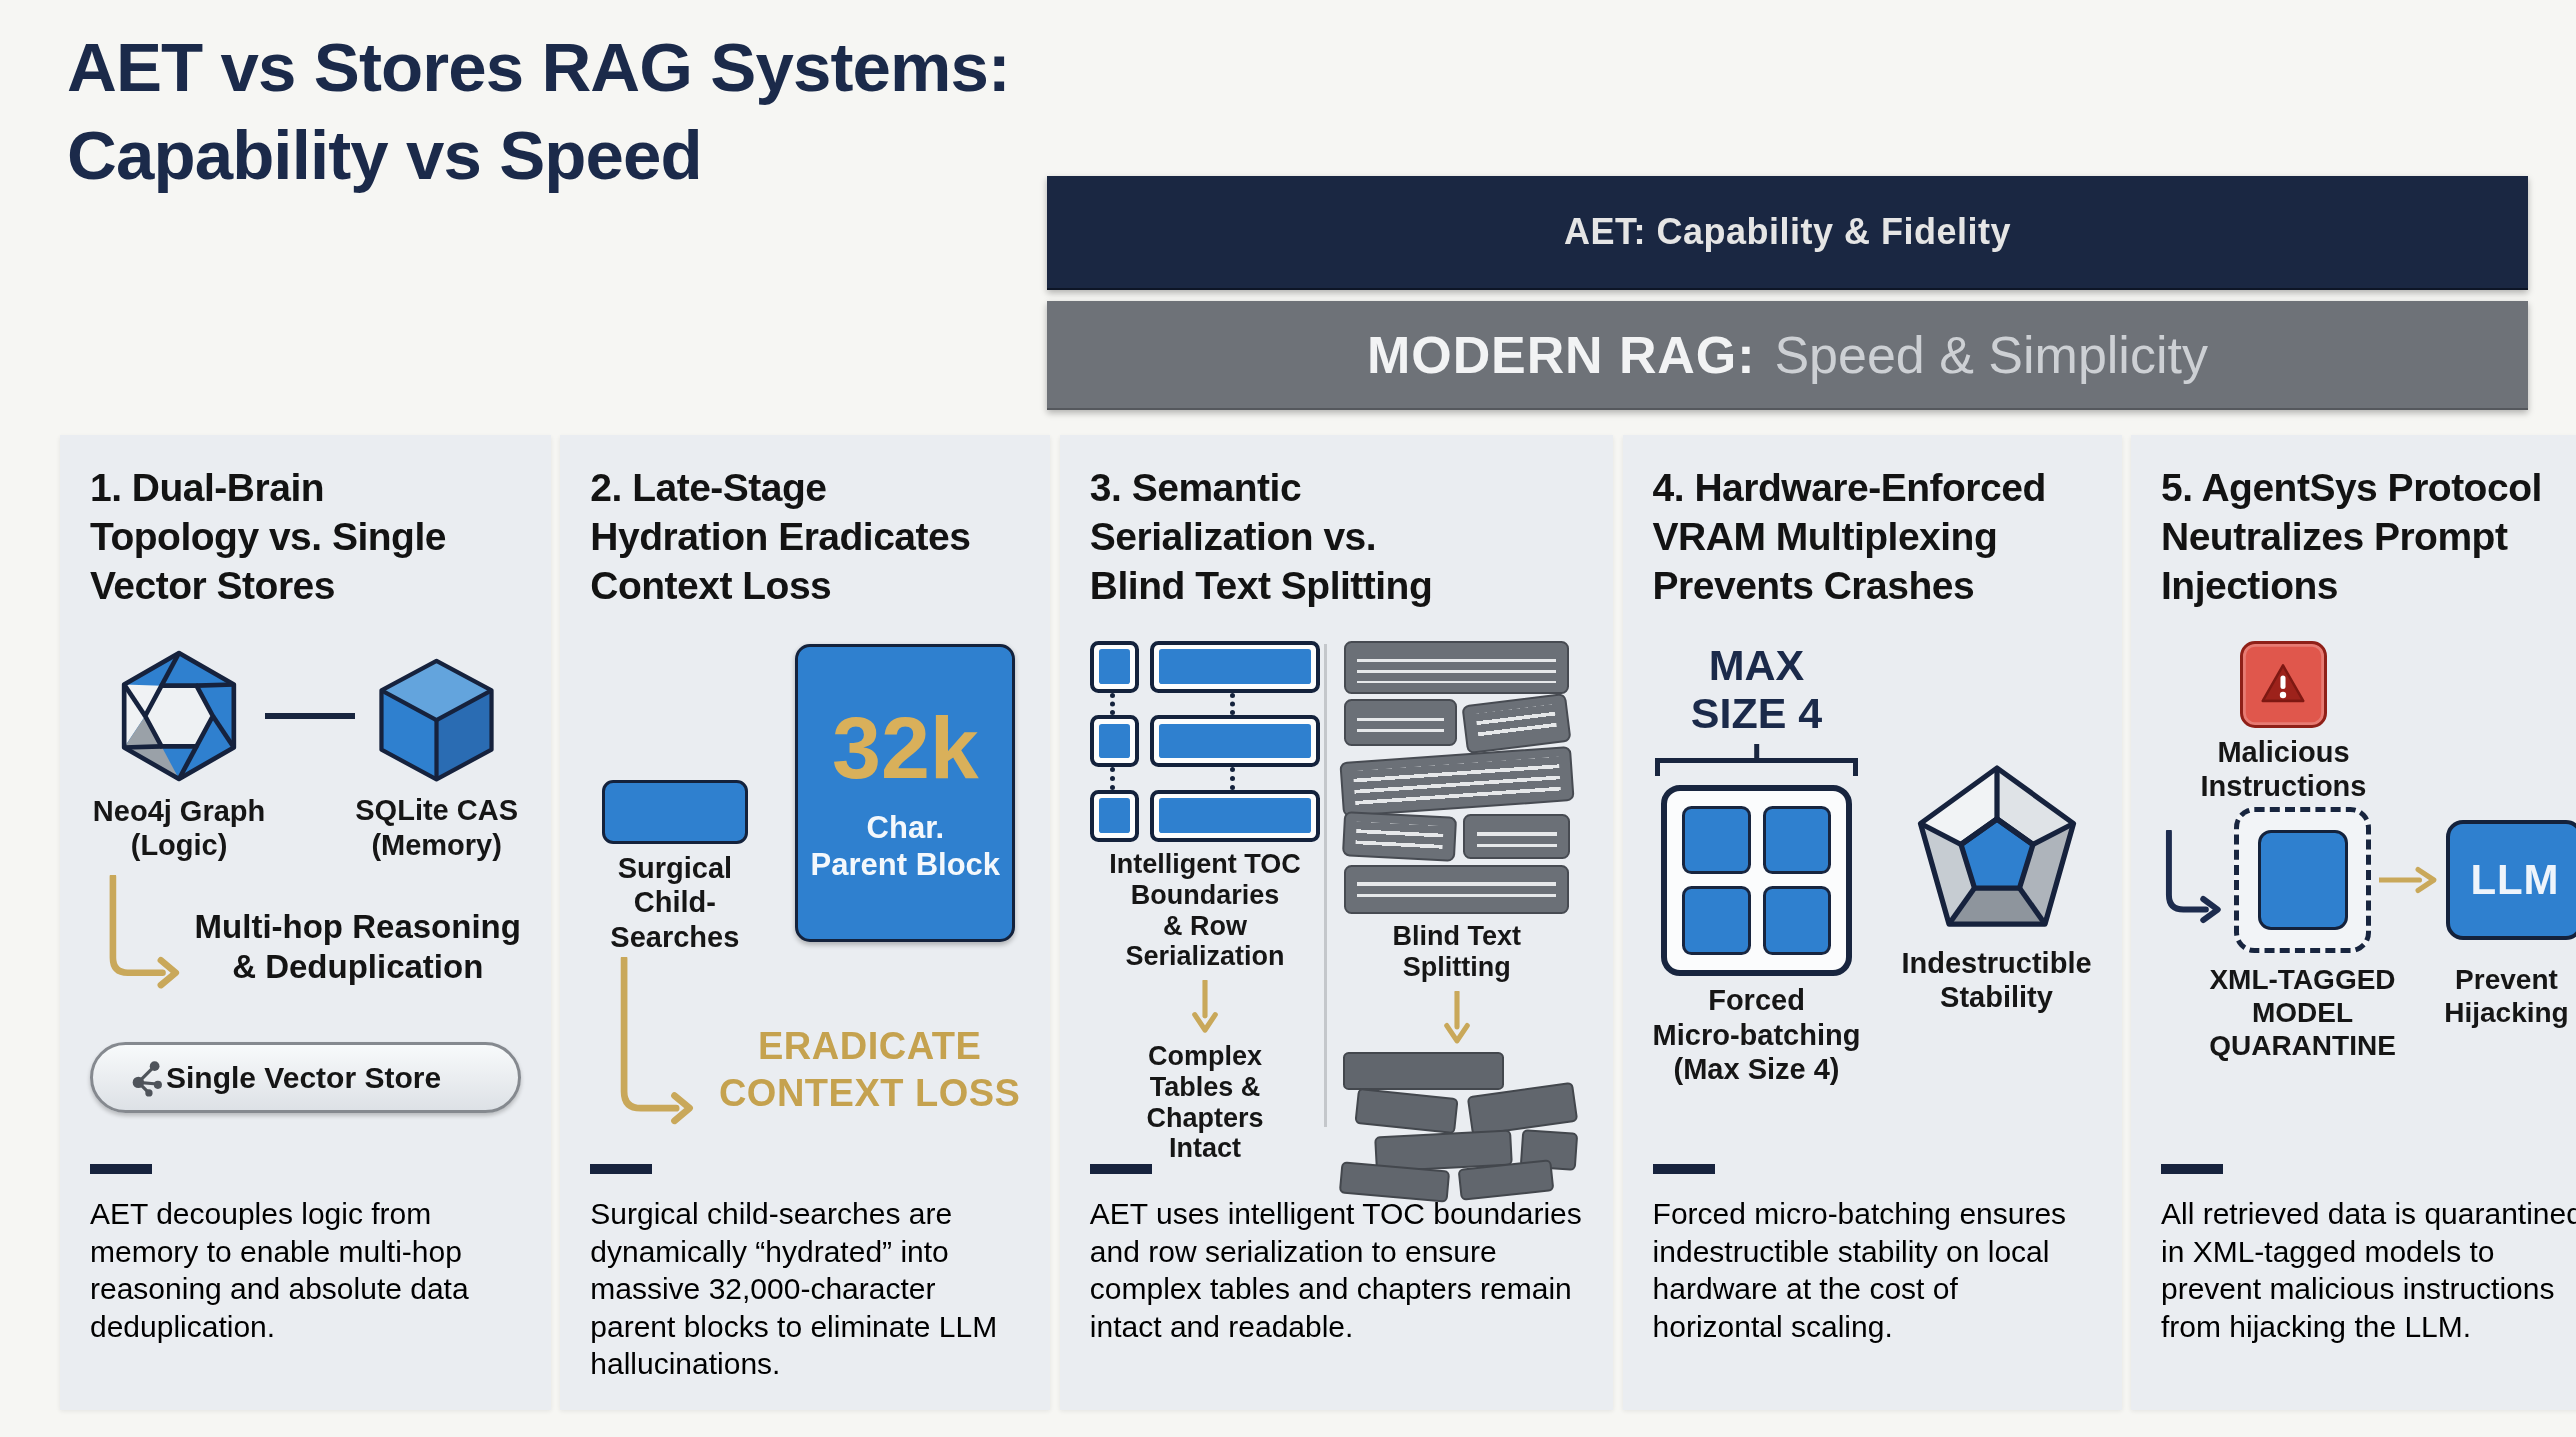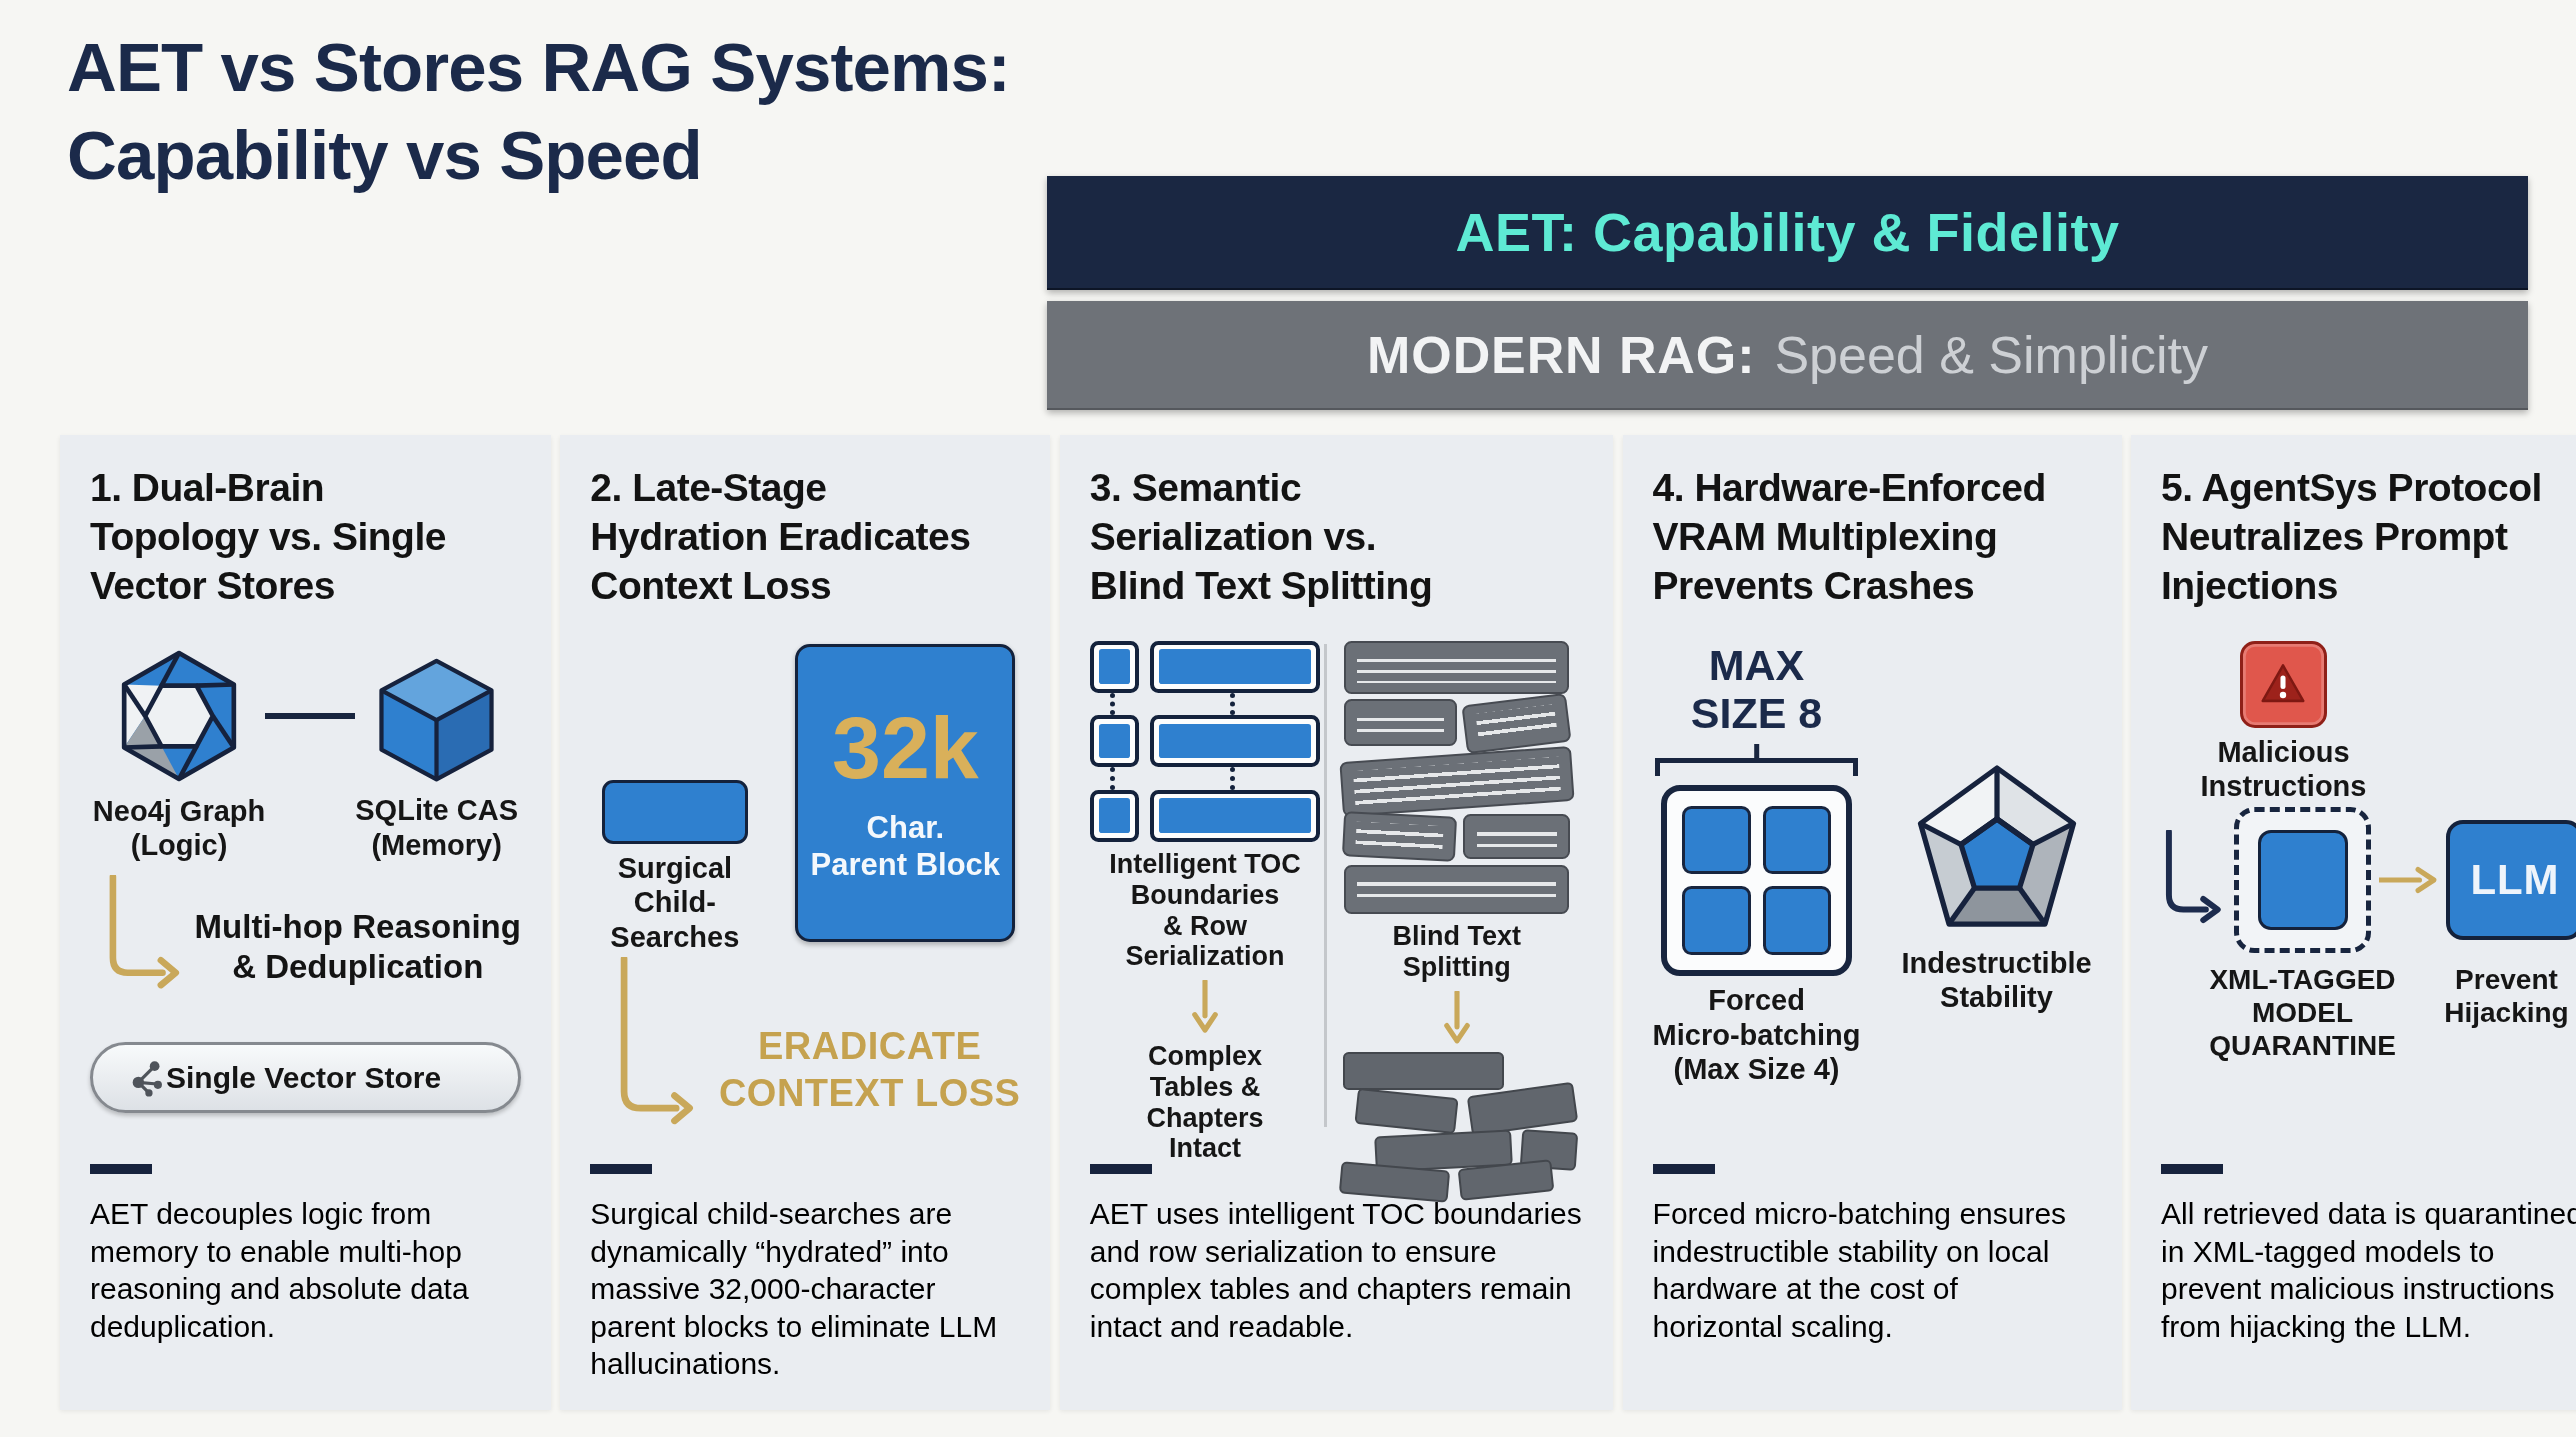--- a/index.html
+++ b/index.html
@@ -6,21 +6,21 @@
   .canvas{position:relative;width:2576px;height:1438px;background:#f6f6f3;
           font-family:"Liberation Sans",sans-serif;overflow:hidden;}
   .pren{white-space:pre;}
 
   
   .title{position:absolute;left:67px;top:24px;margin:0;font-size:69px;font-weight:bold;
          color:#1b2a4a;line-height:1.27;letter-spacing:-0.9px;white-space:pre-line;}
   .banner{position:absolute;left:1047px;width:1481px;display:flex;align-items:center;
           justify-content:center;box-shadow:0 2.8px 6.6px rgba(0,0,0,.28);}
   .banner-aet{top:176px;height:112px;background:#1a2742;border-bottom:2.8px solid #0d1526;}
-  .banner-aet span{color:#5eead4;font-size:54px;font-weight:bold;letter-spacing:0.5px;}
+  .banner-aet span{color:#e5e5e5;font-size:36px;font-weight:bold;letter-spacing:0.5px;}
   .banner-rag{top:301px;height:107px;background:#6e7278;border-bottom:2.8px solid #55585d;}
   .banner-rag .rag-prefix{color:#f2f3f4;font-size:52px;font-weight:bold;letter-spacing:0.9px;}
   .banner-rag .rag-suffix{color:#cdd0d4;font-size:52px;font-weight:normal;margin-left:19px;}
 
   
   .cards{position:absolute;left:60px;top:435px;width:2473px;height:975px;display:flex;gap:9.4px;}
   .card{flex:1;background:#eaedf1;box-sizing:border-box;display:flex;flex-direction:column;
         padding:28px 30px 28px;box-shadow:0 1.9px 4.7px rgba(0,0,0,.08);}
   .chead{margin:0 0 5.6px;font-size:39px;font-weight:bold;color:#131313;line-height:1.26;
          letter-spacing:-0.5px;min-height:172px;white-space:pre-line;}
@@ -328,21 +328,21 @@
     </section>
 
     <section class="card">
       <h2 class="chead">4. Hardware-Enforced
 VRAM Multiplexing
 Prevents Crashes</h2>
       <div class="card-art">
         <div class="vram-row">
           <div class="icol">
             <div class="max-label pren">MAX
-SIZE 8</div>
+SIZE 4</div>
             <div class="bracket">
                 <div class="tick"></div>
               </div>
             <div class="grid-icon">
               <div class="gcell"></div>
                 <div class="gcell"></div>
                 <div class="gcell"></div>
                 <div class="gcell"></div>
             </div>
             <div class="ilabel pren">Forced

